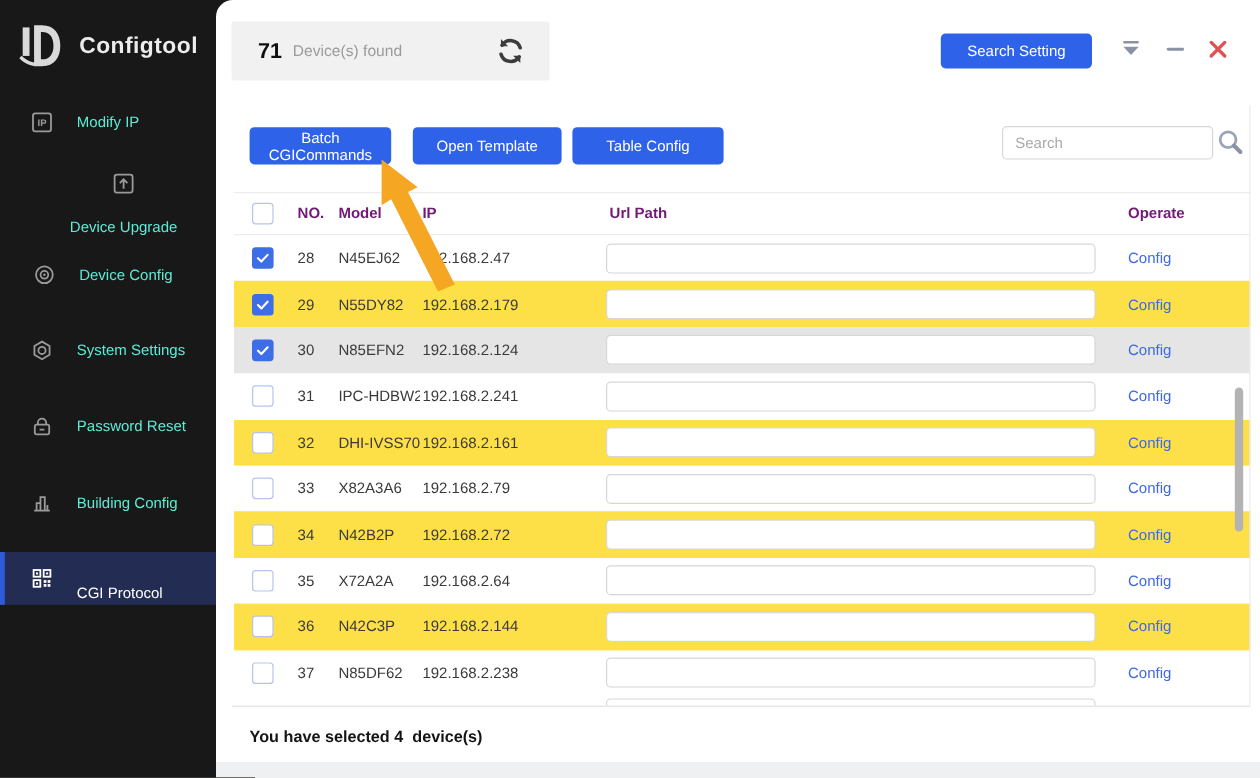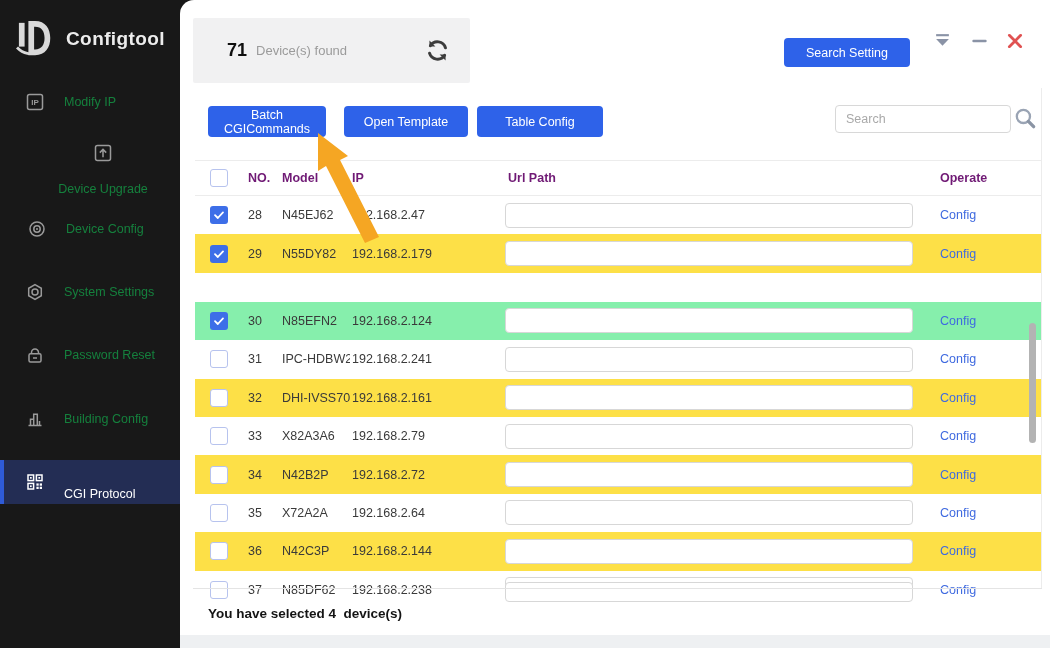--- a/index.html
+++ b/index.html
@@ -4,55 +4,55 @@
 <style>
   html,body{margin:0;padding:0;background:#303030;}
   .page{position:relative;width:1050px;height:648px;background:#181818;overflow:hidden;
         font-family:"Liberation Sans",sans-serif;-webkit-font-smoothing:antialiased;}
   
   .sidebar{position:absolute;left:0;top:0;width:180px;height:648px;background:#181818;}
   .logo{position:absolute;left:16px;top:20px;display:flex;align-items:center;gap:10px;}
   .logo .title{color:#ececec;font-size:19px;font-weight:bold;letter-spacing:.4px;}
   .nav-item{position:absolute;left:0;width:180px;height:44px;display:flex;align-items:center;
             gap:20px;padding-left:26px;box-sizing:border-box;cursor:pointer;color:#9a9a9a;}
-  .nav-item .nav-label{color:#15803d;font-size:12.5px;}
+  .nav-item .nav-label{color:#5eead4;font-size:12.5px;}
   .nav-item.active{background:var(--sidebar-active-bg,#232D54);
                    border-left:4px solid var(--sidebar-active-border,#2F5BD8);padding-left:22px;color:#fff;}
   .nav-item.active .nav-label{color:#ffffff;margin-top:24px;}
   .nav-ic{width:18px;height:18px;display:inline-flex;}
   .nav-ic svg{width:18px;height:18px;}
   
   .main{position:absolute;left:180px;top:0;width:870px;height:648px;background:#ffffff;
         border-top-left-radius:14px;}
-  .countbar{position:absolute;left:13px;top:18px;width:265px;height:65px;background:#f1f1f2;
-            border-radius:2px;display:flex;align-items:center;padding-left:12px;}
+  .countbar{position:absolute;left:13px;top:18px;width:265px;height:49px;background:#f1f1f2;
+            border-radius:2px;display:flex;align-items:center;}
   .count{font-size:18px;font-weight:bold;color:#0f0f0f;margin-left:22px;}
   .count-label{font-size:13px;color:#9b9b9b;margin-left:9px;}
   .refresh{margin-left:auto;margin-right:20px;display:inline-flex;cursor:pointer;}
   .btn{background:var(--accent,#2E62E9);color:#fff;border:none;border-radius:4px;
        font-size:12.5px;font-family:inherit;cursor:pointer;}
-  .search-setting{position:absolute;left:604px;top:28px;width:126px;height:29px;margin-top:10px;}
+  .search-setting{position:absolute;left:604px;top:28px;width:126px;height:29px;}
   .winctl{position:absolute;top:33px;display:inline-flex;cursor:pointer;}
   .btn-b1{position:absolute;left:28px;top:106px;width:118px;height:31px;}
   .btn-b2{position:absolute;left:164px;top:106px;width:124px;height:31px;}
   .btn-b3{position:absolute;left:297px;top:106px;width:126px;height:31px;}
   .search-box{position:absolute;left:655px;top:105px;width:176px;height:28px;border:1px solid #d8d8d8;
               border-radius:4px;box-sizing:border-box;padding:0 10px;font-size:12.5px;color:#333;
               font-family:inherit;outline:none;}
   .search-box::placeholder{color:#a9a9a9;}
   .magnifier{position:absolute;left:834px;top:107px;display:inline-flex;cursor:pointer;}
   
   .thead{position:absolute;left:15px;top:160px;width:847px;height:36px;border-top:1px solid #ececec;
          border-bottom:1px solid #ececec;box-sizing:border-box;}
   .grid-row{display:grid;grid-template-columns:48px 34px 73px 150px 1fr 117px;align-items:center;}
   .thead{font-weight:bold;font-size:12.5px;color:#701a75;}
   .rows{position:absolute;left:15px;top:196px;width:847px;}
   .row{height:38.4px;font-size:12.5px;color:#3a3a3a;}
   .row.tint{background:#fde047;}
-  .row.highlight{background:#86efac;margin-top:29px;}
+  .row.highlight{background:#e5e5e5;}
   .cell-no,.cell-model{padding-left:5px;}
   .cell-ip{padding-left:2px;}
   .hd-url{padding-left:8px;}
   .hd-op,.cell-op{padding-left:15px;}
   .cell-model{white-space:nowrap;overflow:hidden;}
   .cbox{width:18px;height:18px;margin-left:15px;border-radius:3px;box-sizing:border-box;cursor:pointer;
         display:flex;align-items:center;justify-content:center;}
   .cbox.unchecked{background:#fff;border:1px solid #b7c3ee;}
   .cbox.checked{background:#3D6EE8;}
   .url-input{height:25px;width:calc(100% - 17px);margin-left:5px;border:1px solid #d7d7d7;border-radius:4px;

